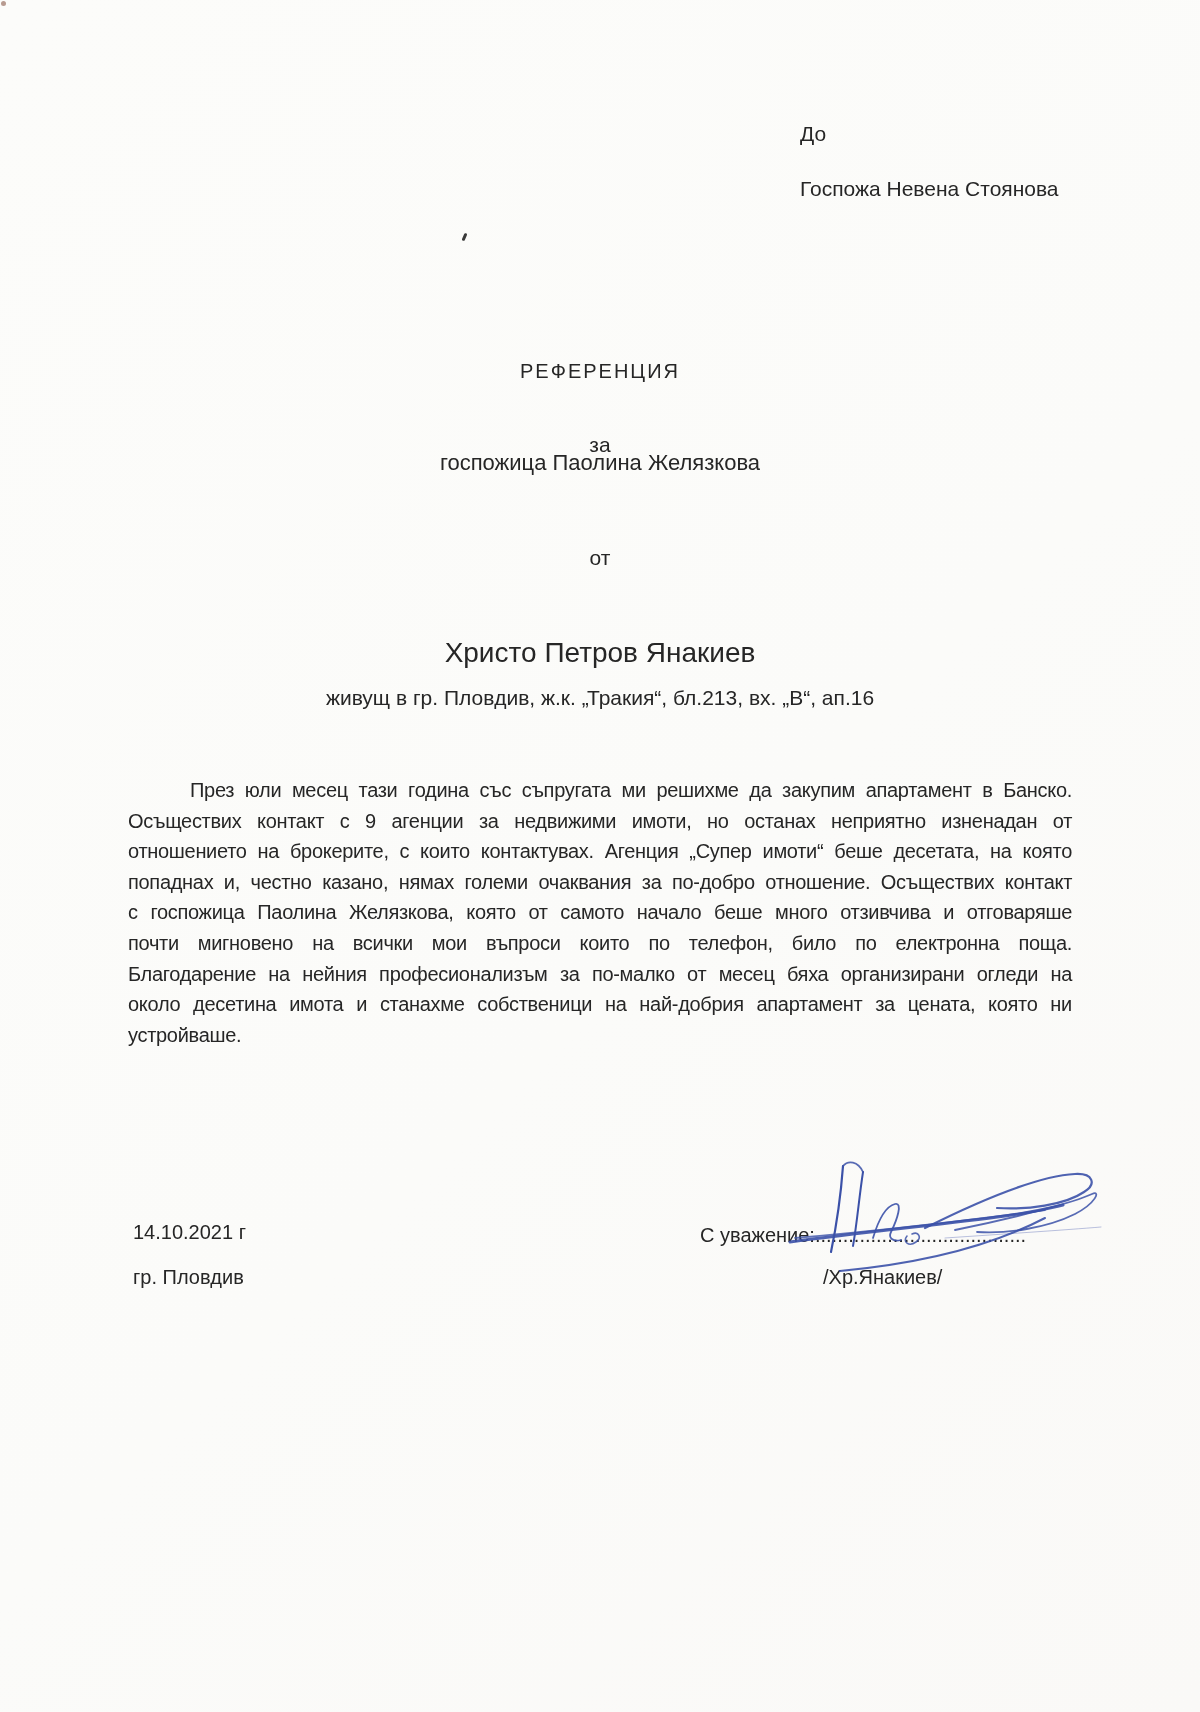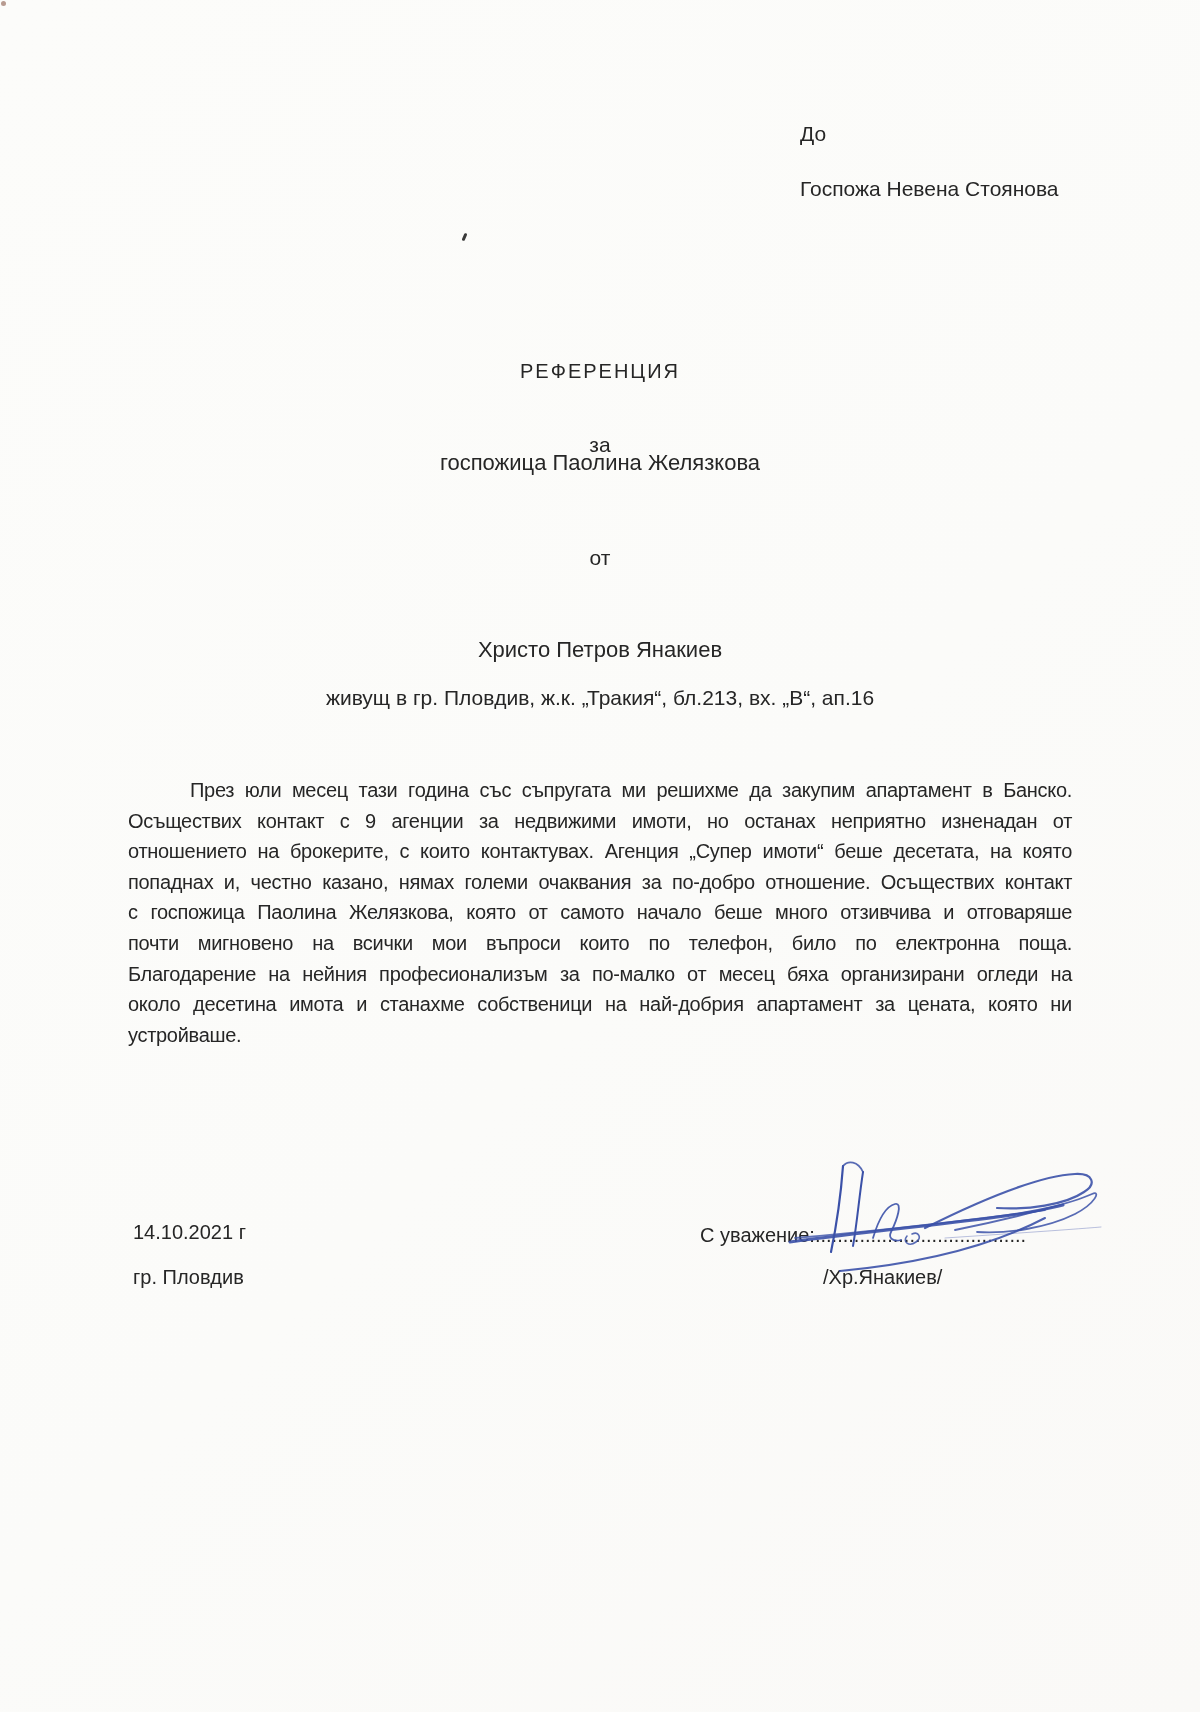--- a/index.html
+++ b/index.html
@@ -22,21 +22,21 @@
   .addr-line { font-size: 21px; line-height: 24px; }
   #addr-to   { left: 800px; top: 122px; }
   #addr-name { left: 800px; top: 170px; margin-top: 7px; }
 
   
   .center-line { left: 128px; width: 944px; text-align: center; }
   #doc-title   { top: 360px; font-size: 20px; letter-spacing: 2px; }
   #for-label   { top: 407px; font-size: 21px; margin-top: 26px; }
   #subject     { top: 450px; font-size: 22px; }
   #from-label  { top: 546px; font-size: 21px; text-align: center; }
-  #author      { top: 637px; font-size: 22px; }
+  #author      { top: 637px; font-size: 28px; }
   #address     { top: 686px; font-size: 21px; }
 
   
   .para {
     left: 128px; width: 944px;
     font-size: 20px; letter-spacing: -0.3px;
   }
   #para-1 { top: 775px; }
   #para-2 { top: 1063px; }
   .para-line {

